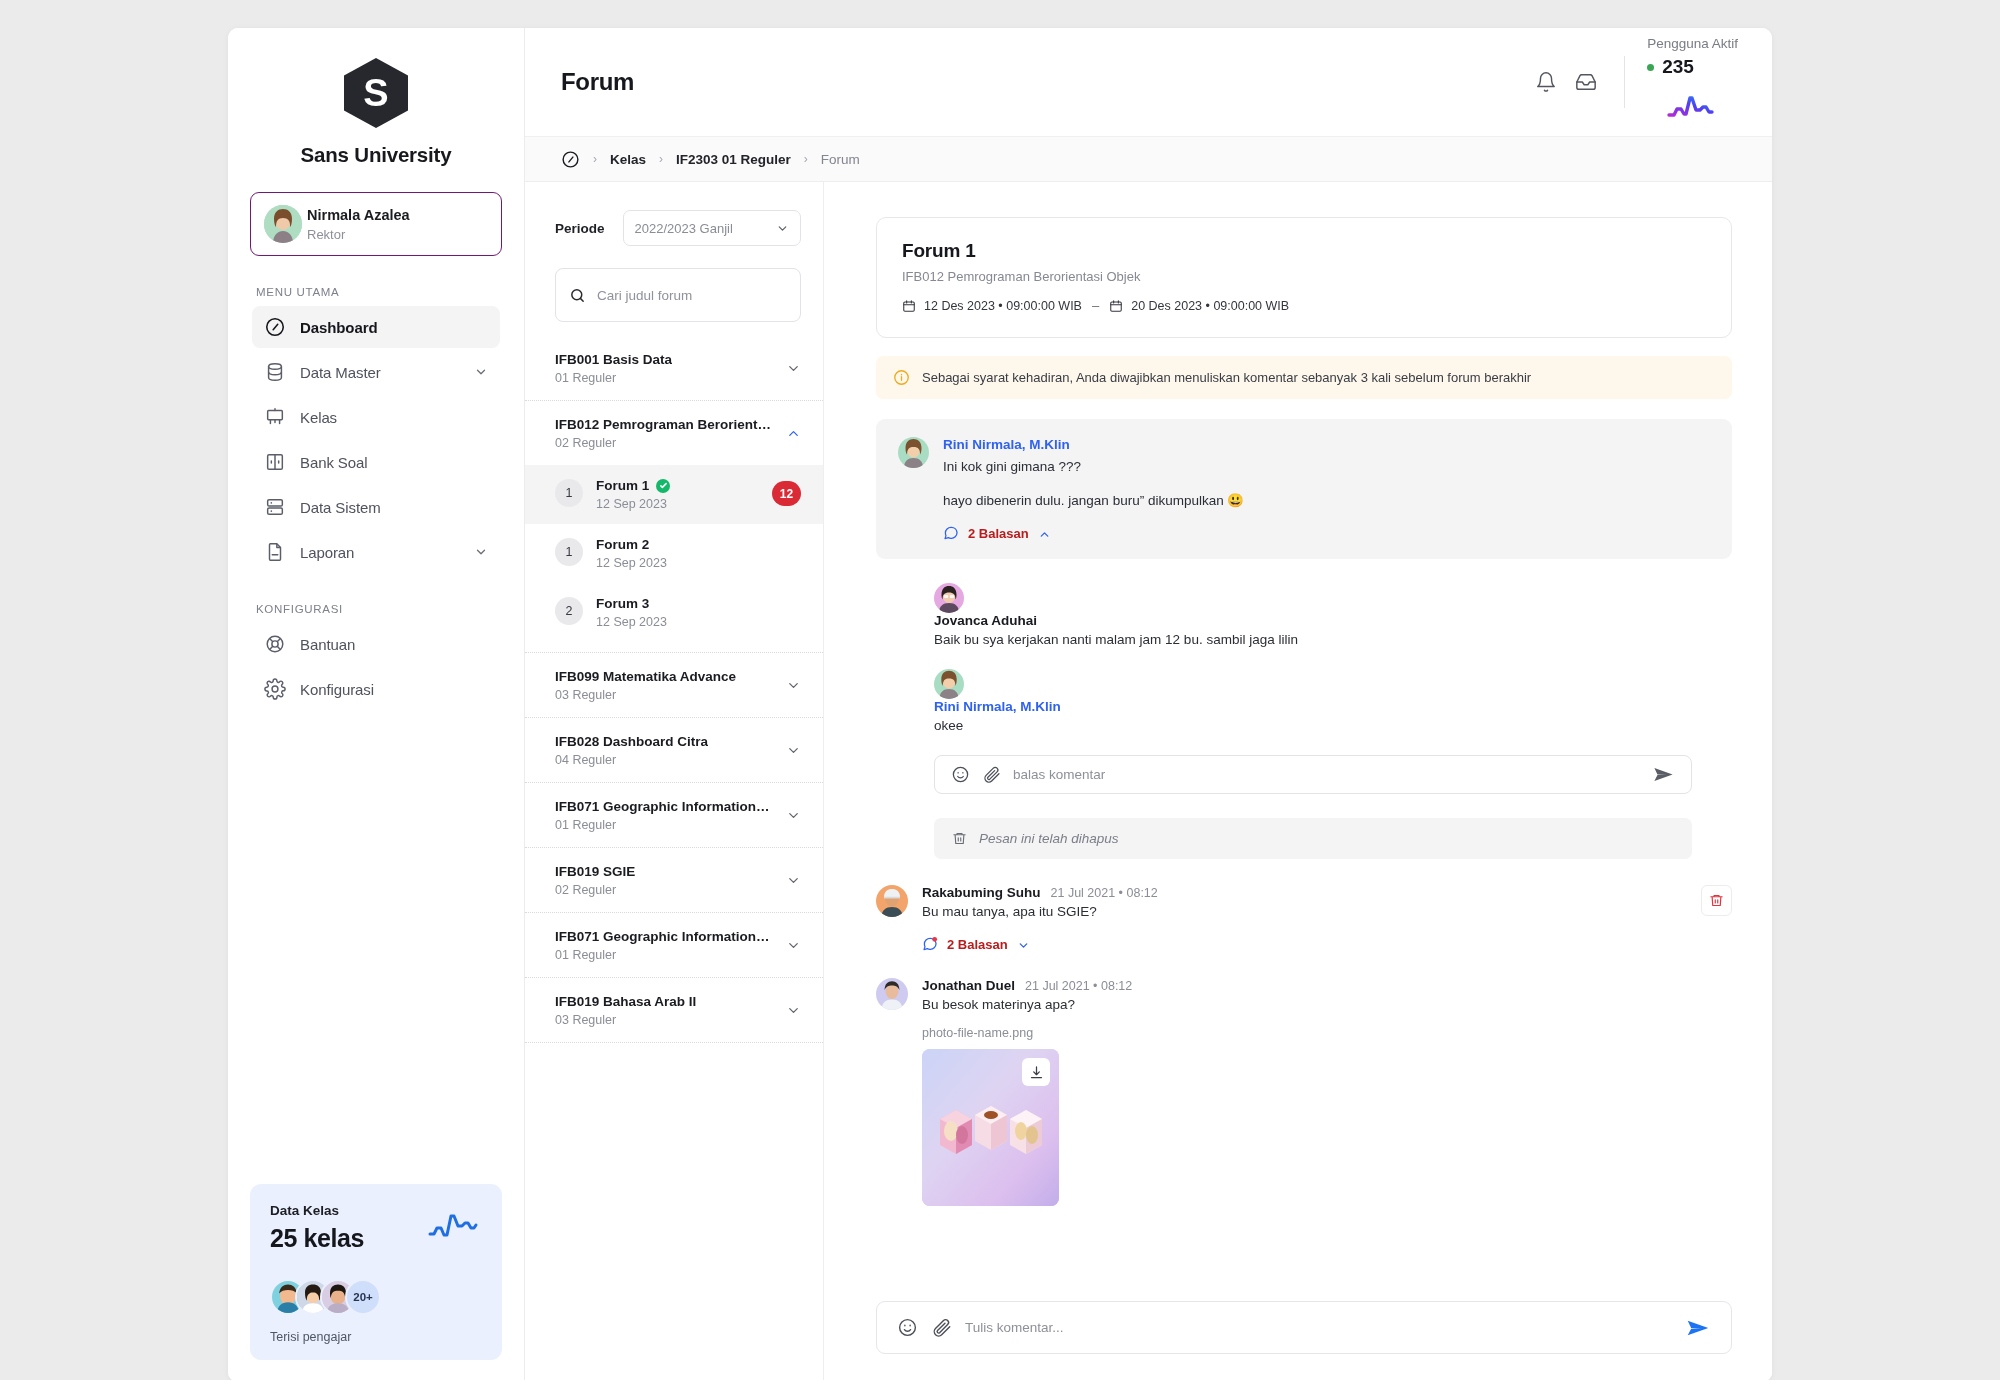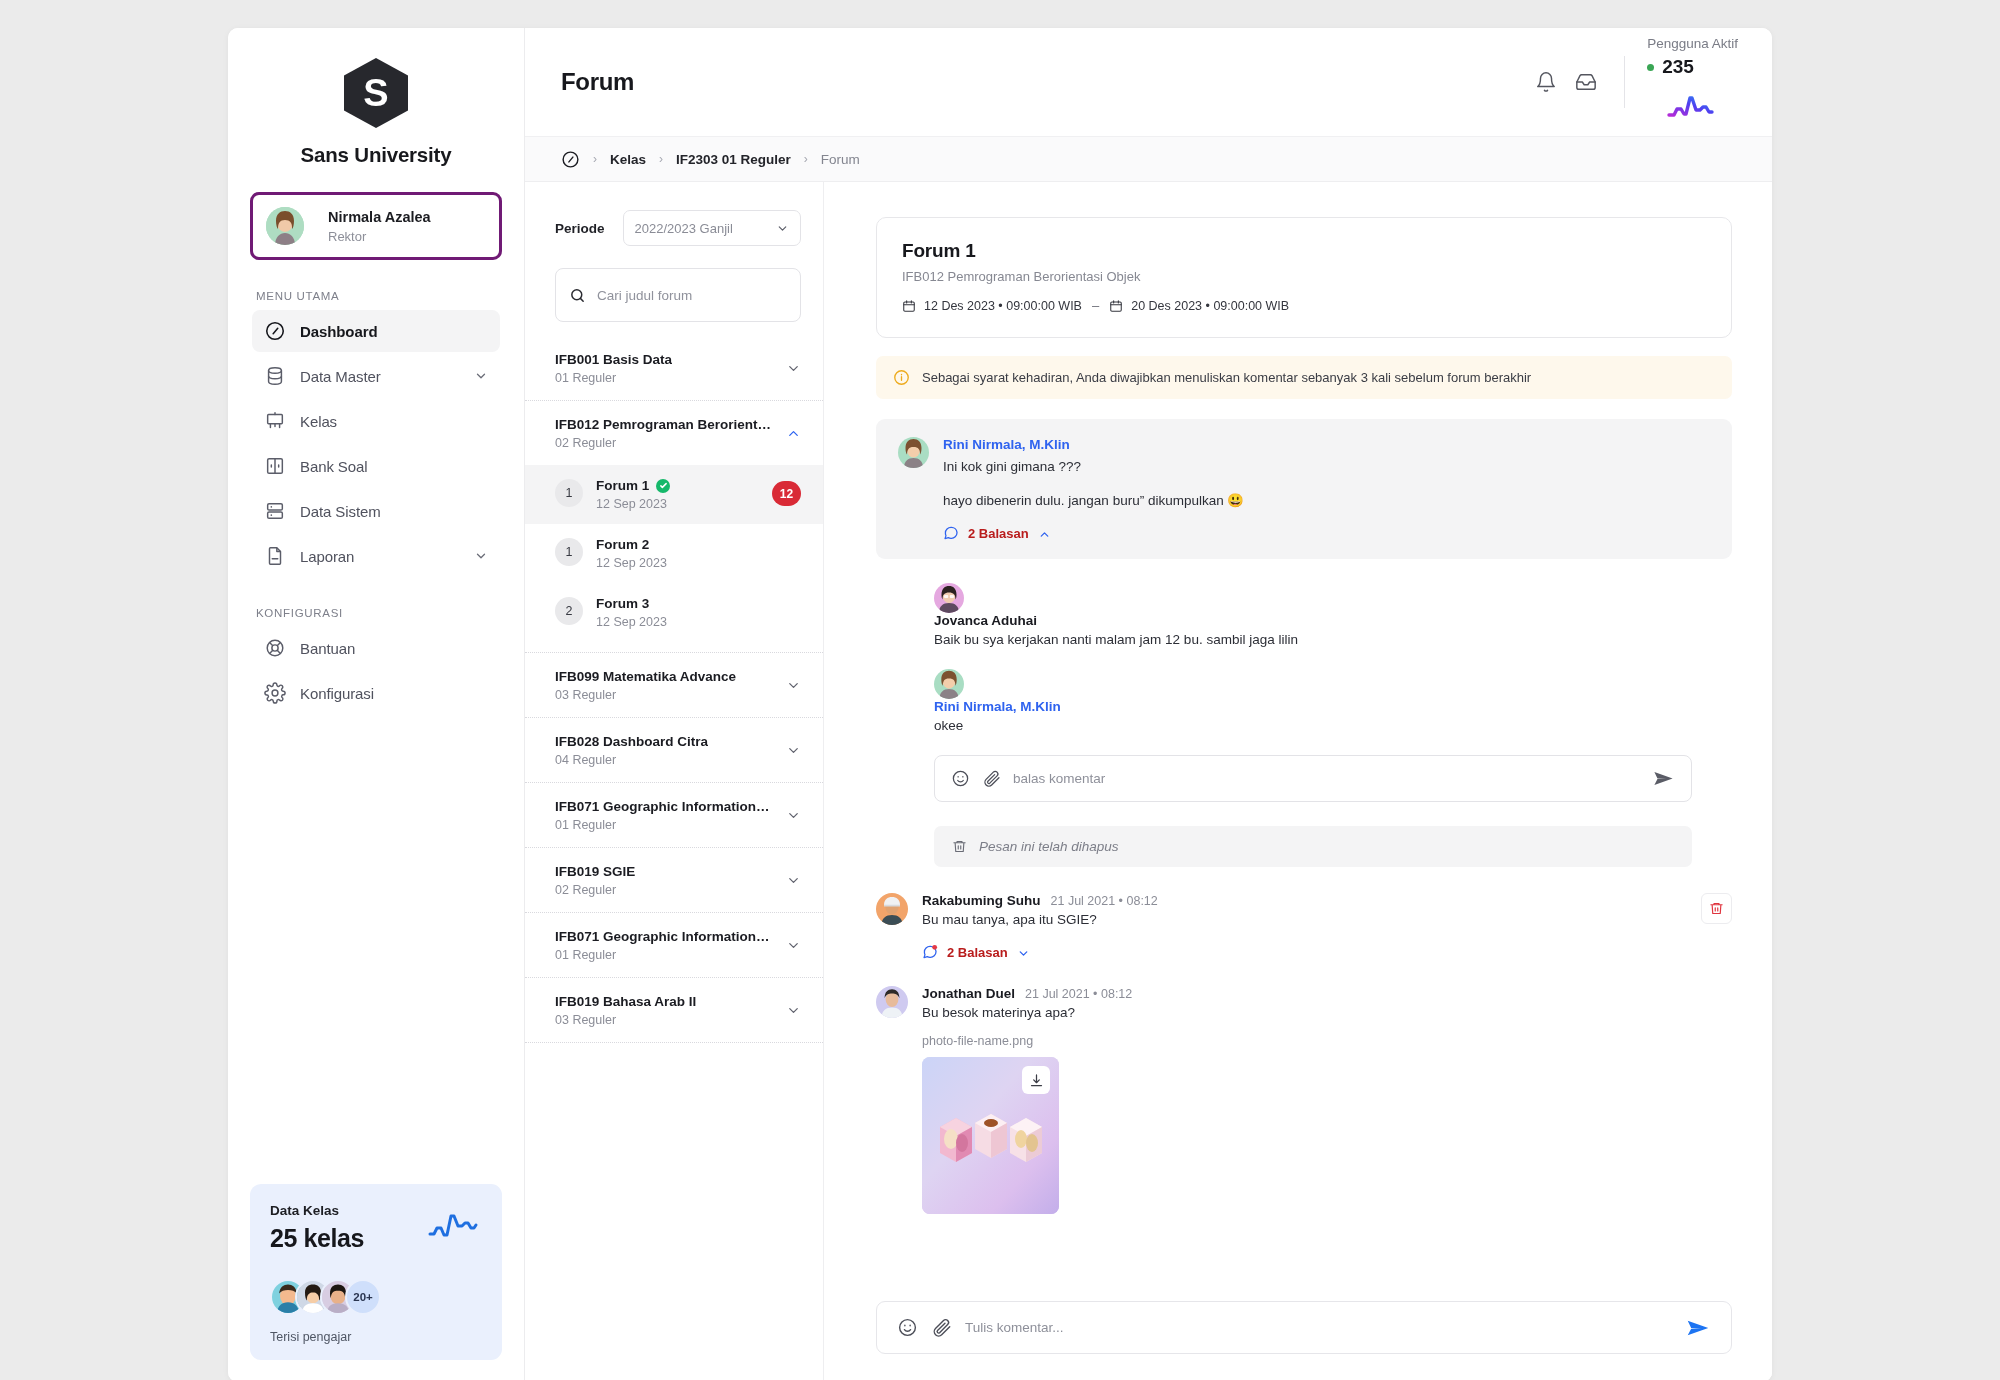--- a/index.html
+++ b/index.html
@@ -36,22 +36,22 @@
   .logo-hex span {
     color: #fff; font-size: 38px; font-weight: bold; line-height: 1;
     font-family: "Liberation Sans", sans-serif;
   }
   .brand-name {
     margin-top: 15px; font-size: 20.5px; font-weight: bold; color: #18191d;
     letter-spacing: -.2px;
   }
   .user-card {
     margin: 25px 22px 0 22px;
-    border: 3px solid #701a75; border-radius: 9px;
-    padding: 12px 13px; display: flex; align-items: center; gap: 24px;
+    border: 1px solid #701a75; border-radius: 9px;
+    padding: 12px 13px; display: flex; align-items: center; gap: 5px;
   }
   .avatar {
     border-radius: 50%; flex: 0 0 auto; overflow: hidden;
     display: block; position: relative;
   }
   .av-img { width: 100%; height: 100%; display: block; }
   .user-name { font-size: 14.5px; font-weight: bold; color: #1b1c21; line-height: 1.25; }
   .user-role { font-size: 13px; color: #8d8f99; margin-top: 2px; }
 
   .menu-label {
@@ -219,21 +219,21 @@
   .rl-ic { width: 16px; height: 16px; color: #2f63ef; position: relative; }
   .rl-chev { width: 13px; height: 13px; color: #2f63ef; }
 
   .reply { display: flex; margin-top: 22px; padding-left: 58px; flex-direction: column; }
   .reply.first { margin-top: 24px; }
   .rp-name { font-size: 13.5px; font-weight: bold; color: #1a1b21; }
   .rp-name.blue { color: #2f63ef; }
   .rp-text { font-size: 13.5px; color: #2c2e36; margin-top: 4px; }
 
   .reply-input {
-    margin: 22px 40px 0 58px; height: 47px; border: 1px solid #e3e3e7;
+    margin: 22px 40px 0 58px; height: 39px; border: 1px solid #e3e3e7;
     border-radius: 8px; display: flex; align-items: center; gap: 12px; padding: 0 16px;
   }
   .reply-input input, .main-input input {
     flex: 1; border: 0; outline: 0; background: transparent;
     font-size: 13.5px; color: #44464f; font-family: "Liberation Sans", sans-serif;
   }
   .reply-input input::placeholder, .main-input input::placeholder { color: #8e909a; }
   .sm-ic { width: 19px; height: 19px; color: #4c4e58; flex: 0 0 19px; cursor: pointer; }
   .send-gray { width: 23px; height: 23px; color: #5a5c66; cursor: pointer; }
   .send-blue { width: 26px; height: 26px; color: #1d74f2; cursor: pointer; }

